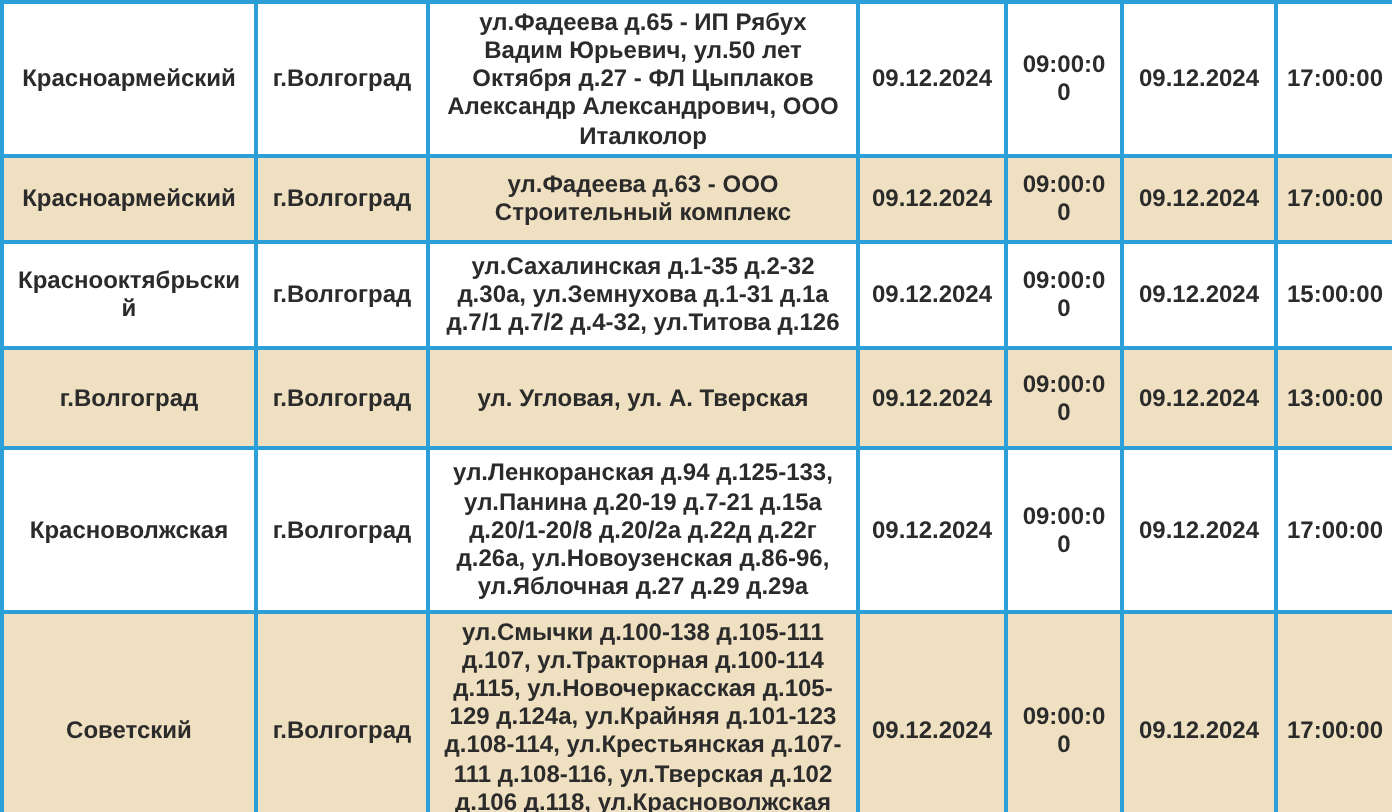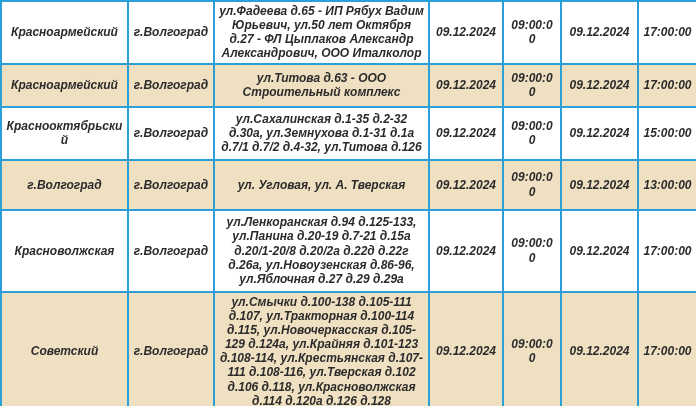--- a/index.html
+++ b/index.html
@@ -24,21 +24,20 @@
     text-align:center;
     vertical-align:middle;
     font-size:12px;
     font-weight:bold;
     color:var(--text-color);
     line-height:1.18;
     padding:2px 4px;
     background:var(--plain-bg);
     overflow:hidden;
     word-wrap:break-word;
-    font-style:italic;
   }
   .outage-table tr.shaded td{
     background:var(--shaded-bg);
   }
   
   col.c-district{width:127px}
   col.c-city{width:86px}
   col.c-addresses{width:215px}
   col.c-date-start{width:74px}
   col.c-time-start{width:58px}
@@ -71,21 +70,21 @@
     <td>г.Волгоград</td>
     <td>ул.Фадеева д.65 - ИП Рябух Вадим Юрьевич, ул.50 лет Октября д.27 - ФЛ Цыплаков Александр Александрович, ООО Италколор</td>
     <td>09.12.2024</td>
     <td>09:00:00</td>
     <td>09.12.2024</td>
     <td>17:00:00</td>
   </tr>
       <tr class="shaded">
     <td>Красноармейский</td>
     <td>г.Волгоград</td>
-    <td>ул.Титова д.63 - ООО Строительный комплекс</td>
+    <td>ул.Фадеева д.63 - ООО Строительный комплекс</td>
     <td>09.12.2024</td>
     <td>09:00:00</td>
     <td>09.12.2024</td>
     <td>17:00:00</td>
   </tr>
       <tr>
     <td>Краснооктябрьский</td>
     <td>г.Волгоград</td>
     <td>ул.Сахалинская д.1-35 д.2-32 д.30а, ул.Земнухова д.1-31 д.1а д.7/1 д.7/2 д.4-32, ул.Титова д.126</td>
     <td>09.12.2024</td>

